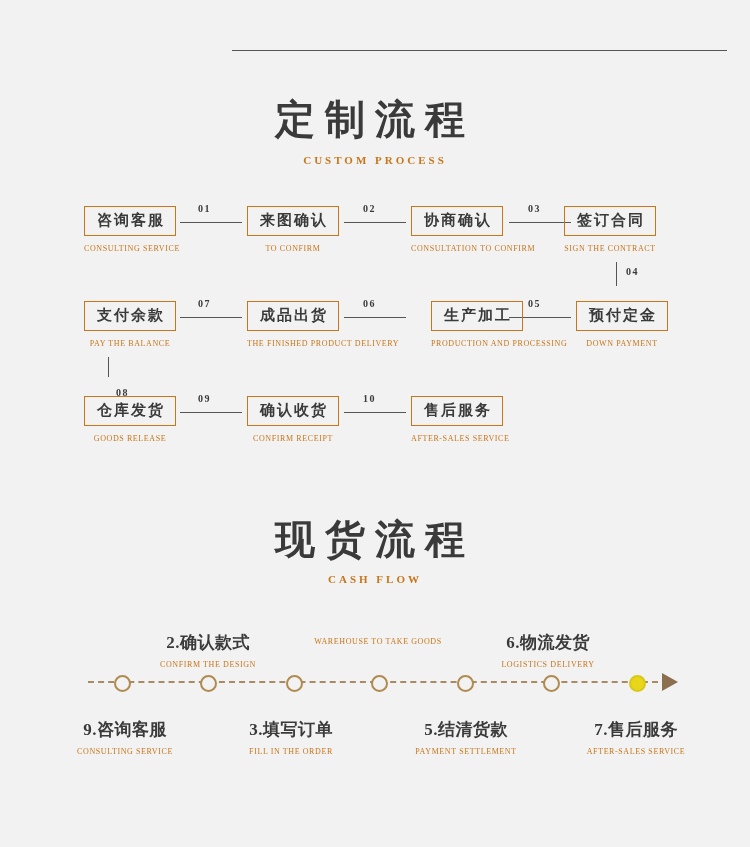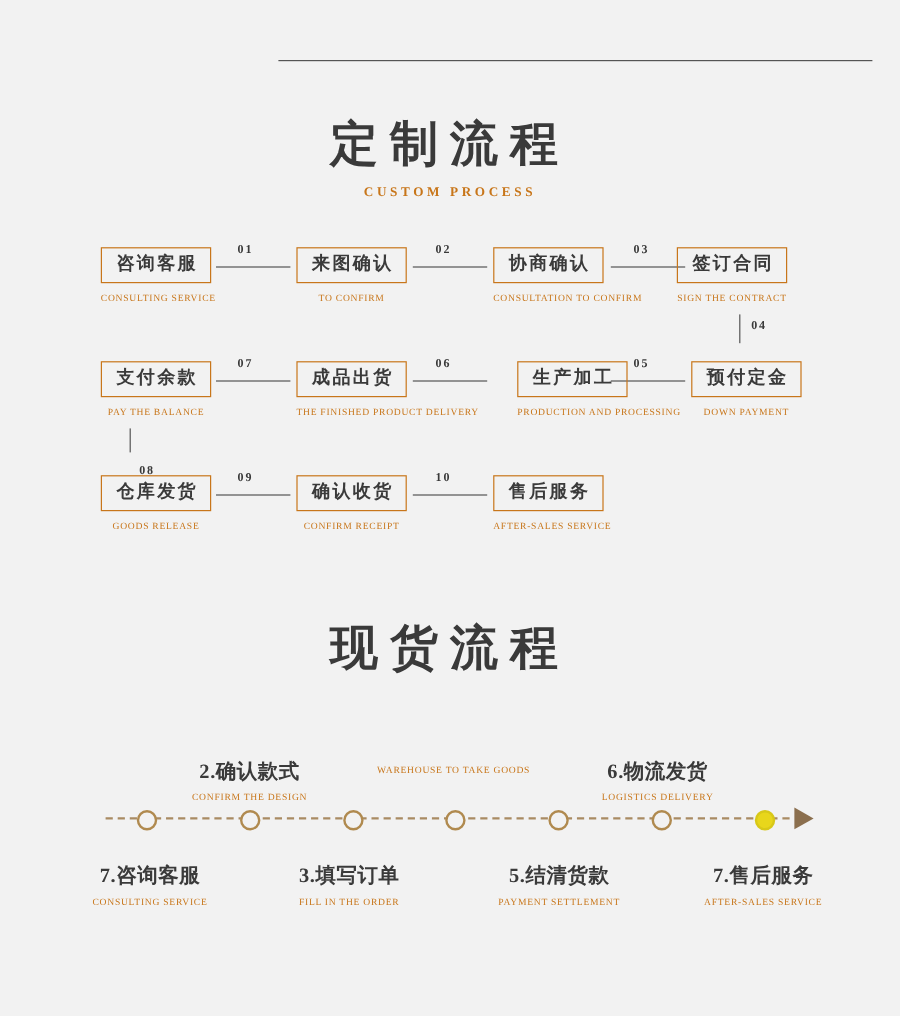--- a/index.html
+++ b/index.html
@@ -270,20 +270,23 @@
   <div class="cp-conn" style="left:344px; top:412px; width:62px;"></div>
   <div class="cp-num" style="left:363px; top:393px;">10</div>
 
   <div class="cp-node" style="left:411px; top:396px; width:92px;">
     <div class="cp-box">售后服务</div>
     <div class="cp-en">AFTER-SALES SERVICE</div>
   </div>
 
   <div id="cash-title-wrap">
     <div class="section-title">现货流程</div>
+  </div>
+  <div id="cash-sub-wrap">
+    <div class="section-sub">CASH FLOW</div>
   </div>
 
   <div id="cash-flow">
     <div class="cf-line"></div>
 
     <div class="cf-dot" style="left:114px;"></div>
     <div class="cf-dot" style="left:200px;"></div>
     <div class="cf-dot" style="left:286px;"></div>
     <div class="cf-dot" style="left:371px;"></div>
     <div class="cf-dot" style="left:457px;"></div>
@@ -297,21 +300,21 @@
     </div>
     <div class="cf-label" style="left:283px; top:5px;">
       <div class="cf-en">WAREHOUSE TO TAKE GOODS</div>
     </div>
     <div class="cf-label" style="left:453px; top:5px;">
       <div class="cf-cn">6.物流发货</div>
       <div class="cf-en">LOGISTICS DELIVERY</div>
     </div>
 
     <div class="cf-label" style="left:30px; top:92px;">
-      <div class="cf-cn">7.咨询客服</div>
+      <div class="cf-cn">9.咨询客服</div>
       <div class="cf-en">CONSULTING SERVICE</div>
     </div>
     <div class="cf-label" style="left:196px; top:92px;">
       <div class="cf-cn">3.填写订单</div>
       <div class="cf-en">FILL IN THE ORDER</div>
     </div>
     <div class="cf-label" style="left:371px; top:92px;">
       <div class="cf-cn">5.结清货款</div>
       <div class="cf-en">PAYMENT SETTLEMENT</div>
     </div>

